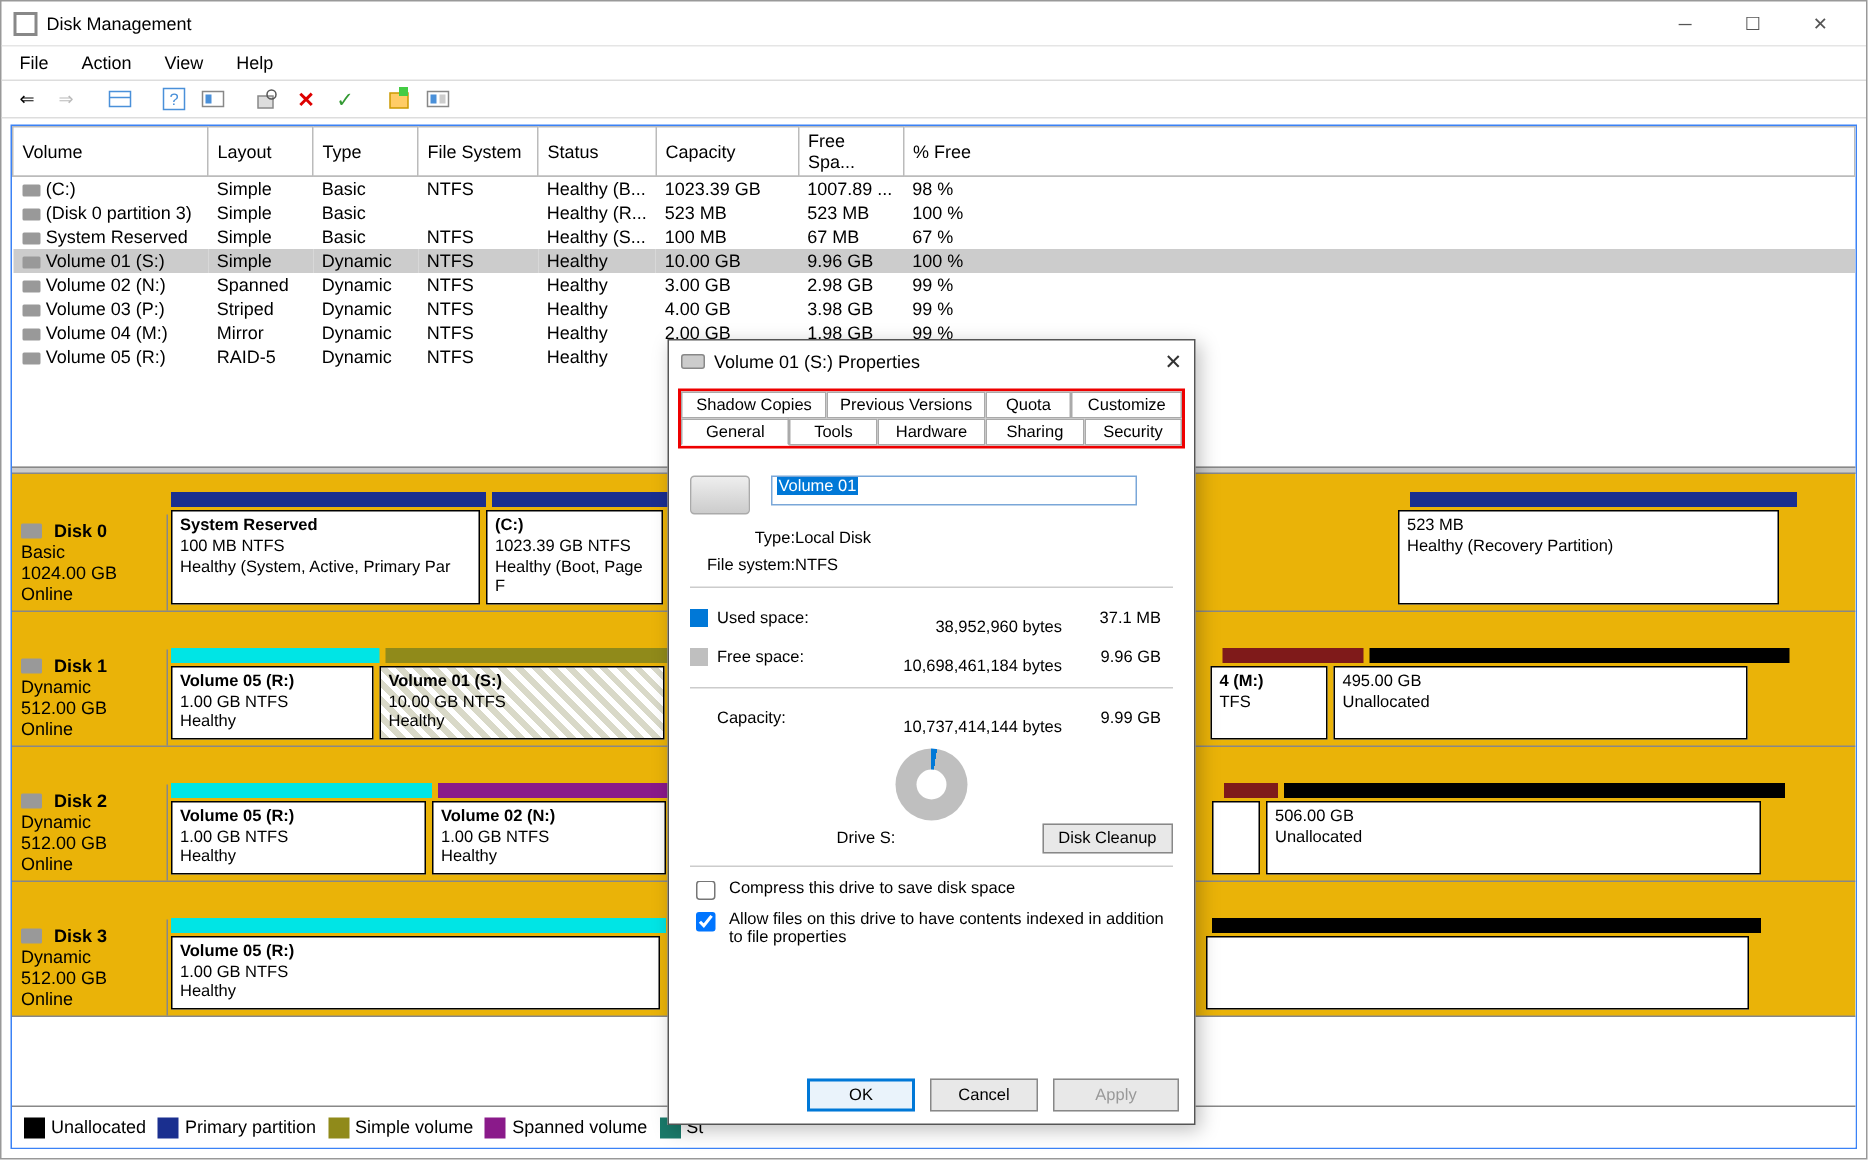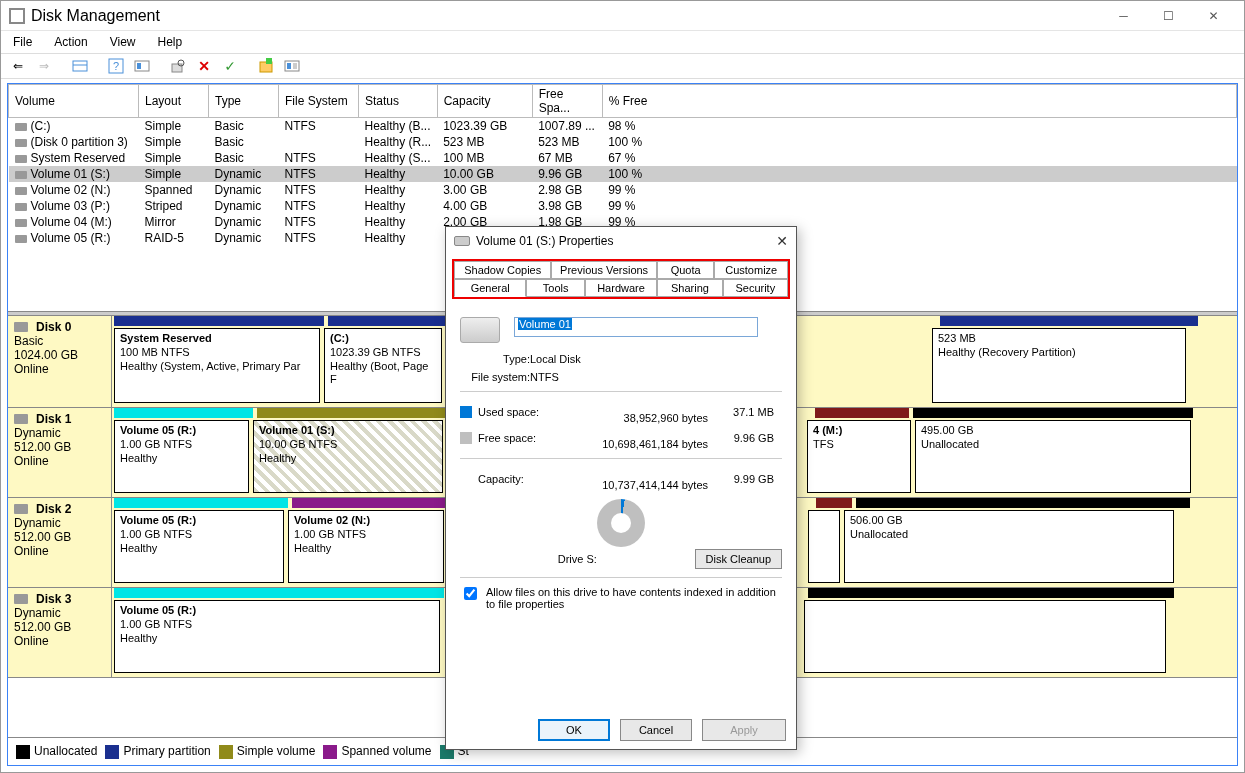--- a/index.html
+++ b/index.html
@@ -1,42 +1,42 @@
 <!DOCTYPE html>
 <html><head>
 <meta charset="utf-8">
 <style>
   * { box-sizing: border-box; font-family: "Segoe UI", Tahoma, sans-serif; }
   body { margin:0; padding:0; background:#fff; font-size:12px; color:#000; }
   .window { width:1245px; height:773px; border:1px solid #999; position:relative; background:#fff; overflow:hidden;}
   .titlebar { height:30px; display:flex; align-items:center; padding:0 8px; border-bottom:1px solid #e5e5e5;}
   .app-icon { width:16px; height:16px; margin-right:6px; display:inline-block; background:#888; position:relative;}
   .app-icon::after{content:"";position:absolute;inset:2px;background:#fff;}
-  .app-title { flex:1; font-size:16px; }
+  .app-title { flex:1; font-size:12px; }
   .win-btns { display:flex; }
   .win-btn { width:45px; height:28px; display:flex; align-items:center; justify-content:center; color:#555;}
   .menubar { height:22px; display:flex; align-items:center; padding-left:8px; gap:14px; }
   .menubar span{padding:2px 4px;}
   .toolbar { height:26px; display:flex; align-items:center; padding-left:6px; gap:4px; border-top:1px solid #ddd; border-bottom:1px solid #ddd;}
   .tb-sep{width:6px;}
   .tb-btn{width:22px;height:22px;display:flex;align-items:center;justify-content:center;border:1px solid transparent;}
 
   .main { position:absolute; top:82px; left:6px; right:6px; bottom:6px; border:1px solid #3b82f6; background:#fff; }
   .splitter{position:absolute;top:227px;left:0;right:0;height:5px;background:#ccc;border-top:1px solid #888;border-bottom:1px solid #888;}
   .top-pane{position:absolute;top:0;left:0;right:0;height:227px;overflow:hidden;}
   .bottom-pane{position:absolute;top:232px;bottom:28px;left:0;right:0;overflow:hidden;background:#fff;}
   .legend-bar{position:absolute;bottom:0;left:0;right:0;height:28px;border-top:1px solid #888;display:flex;align-items:center;padding-left:8px;gap:8px;background:#fff;}
 
   table.vol { width:100%; border-collapse:collapse; }
   table.vol th{ text-align:left; font-weight:normal; background:#fff; border:1px solid #bbb; padding:2px 6px; height:18px;}
   table.vol td{ padding:1px 6px; white-space:nowrap;}
   table.vol tr.selected td{ background:#ccc; }
   .drv-icon{display:inline-block;width:12px;height:8px;background:#999;margin-right:4px;vertical-align:middle;border-radius:1px;}
 
-  .disk-row{display:flex;border-bottom:1px solid #888;background:#fef9c3;}
+  .disk-row{display:flex;border-bottom:1px solid #888;background:#eab308;align-items:flex-end;}
   .disk-label{width:104px;min-width:104px;padding:4px 6px;border-right:1px solid #888;}
   .disk-label .dn{font-weight:bold;}
   .disk-map{flex:1;padding:0;display:flex;flex-direction:column;}
   .stripe{height:10px;display:flex;}
   .pbox-row{flex:1;display:flex;}
   .pbox{border:1px solid #000;margin:2px 2px 4px 2px;padding:3px 5px;background:#fff;font-size:11px;line-height:1.25;overflow:hidden;}
   .pbox .pn{font-weight:bold;}
   .hatched{ background-image:repeating-linear-gradient(45deg,#d9d9c8 0,#d9d9c8 4px,#fff 4px,#fff 8px);}
   .seg{height:100%;}
 
@@ -304,21 +304,21 @@
                 <div class="pn">Volume 05  (R:)</div>
                 <div>1.00 GB NTFS</div>
                 <div>Healthy</div>
               </div>
               <div class="pbox hatched" style="width: 190px;">
                 <div class="pn">Volume 01  (S:)</div>
                 <div>10.00 GB NTFS</div>
                 <div>Healthy</div>
               </div>
               <div style="width: 360px;"></div>
-              <div class="pbox" style="width: 104px;">
+              <div class="pbox" style="width: 78px;">
                 <div class="pn">4  (M:)</div>
                 <div>TFS</div>
               </div>
               <div class="pbox" style="width: 276px;">
                 <div>495.00 GB</div>
                 <div>Unallocated</div>
               </div>
             </div>
           </div>
         </div>
@@ -453,20 +453,24 @@
         <span class="c2">10,737,414,144 bytes</span>
         <span class="c3">9.99 GB</span>
       </div>
       <div class="donut"></div>
       <div style="display:flex;align-items:center">
         <span style="flex:1;text-align:center">Drive S:</span>
         <button class="btn">Disk Cleanup</button>
       </div>
       <div class="hr"></div>
       <label class="chk">
+          <input type="checkbox" style="">
+          <span>Compress this drive to save disk space</span>
+        </label>
+      <label class="chk">
           <input type="checkbox" checked="" style="">
           <span>Allow files on this drive to have contents indexed in addition to file properties</span>
         </label>
     </div>
 
     <div class="dlg-btns">
       <button class="btn def" style="width:72px">OK</button>
       <button class="btn" style="width:72px">Cancel</button>
       <button class="btn dis" style="width:84px">Apply</button>
     </div>

